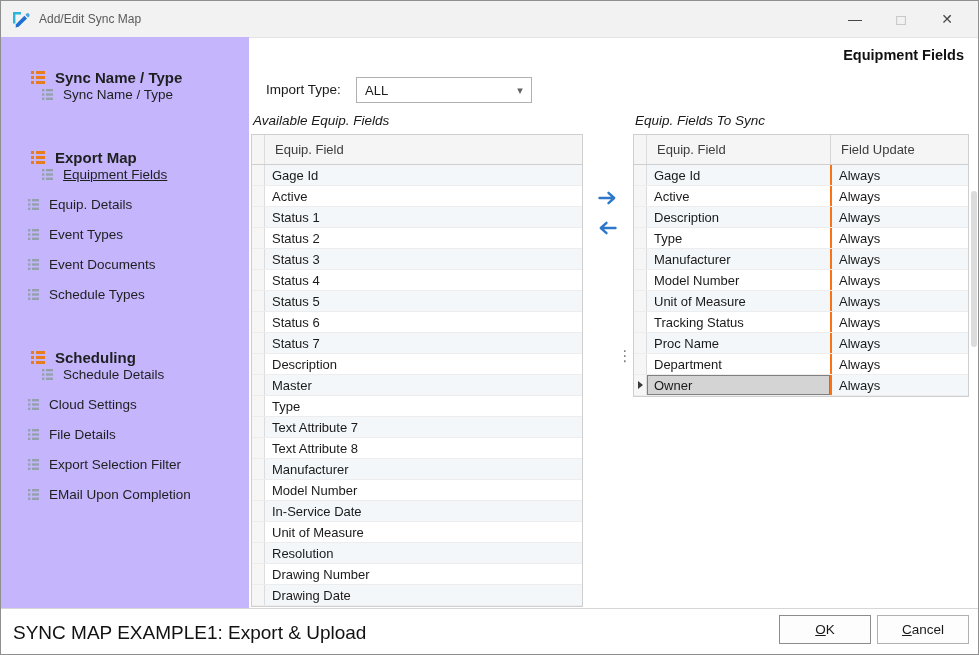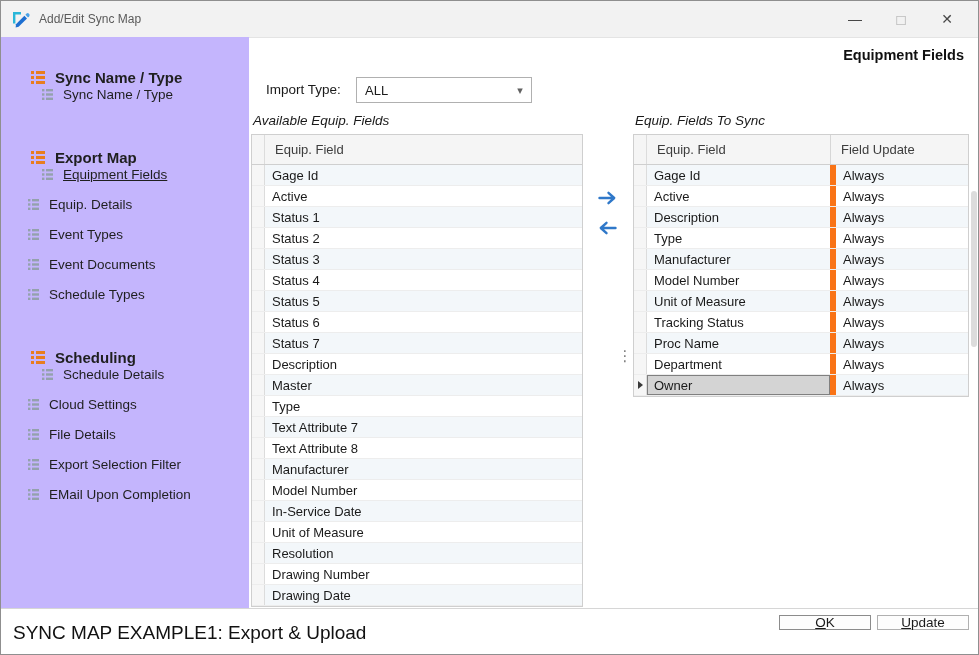--- a/index.html
+++ b/index.html
@@ -49,35 +49,35 @@
   .grid-head{display:flex;height:30px;background:#f5f5f5;border-bottom:1px solid #cfcfcf;box-sizing:border-box;}
   .grid-head .rh{background:#f5f5f5;}
   .hcell{flex:1;display:flex;align-items:center;padding-left:10px;color:#3d3d3d;}
   .hcell.update{flex:0 0 138px;border-left:1px solid #d6d6d6;box-sizing:border-box;}
   .rh{flex:0 0 13px;width:13px;background:#f5f5f5;border-right:1px solid #dcdcdc;box-sizing:border-box;
     display:flex;align-items:center;justify-content:center;}
   .grid-row{display:flex;height:21px;box-sizing:border-box;border-bottom:1px solid #ededed;background:#fff;}
   .grid-row.alt{background:#f3f7fa;}
   .grid-row .rh{background:#f6f6f6;}
   .cell{flex:1;display:flex;align-items:center;padding-left:7px;box-sizing:border-box;white-space:nowrap;overflow:hidden;}
-  .cell.update{flex:0 0 138px;border-left:6px solid #f97316;}
+  .cell.update{flex:0 0 138px;border-left:2px solid #f97316;}
   .cell.sel{background:#d4d4d4;box-shadow:inset 0 0 0 1px #808080;}
   .tri{width:0;height:0;border-left:5px solid #3a3a3a;border-top:4px solid transparent;border-bottom:4px solid transparent;}
   
   .arrow-btn{position:absolute;width:26px;height:22px;display:flex;align-items:center;justify-content:center;
     background:transparent;border:none;cursor:pointer;padding:0;}
   .arrow-right{left:593px;top:186px;}
   .arrow-left{left:593px;top:216px;}
   .splitter{position:absolute;left:618px;top:343px;width:12px;height:24px;color:#7f7f7f;
     font-size:15px;display:flex;align-items:center;justify-content:center;cursor:pointer;}
   .scroll-thumb{position:absolute;left:970px;top:190px;width:6px;height:156px;background:#dcdcdc;border-radius:3px;cursor:pointer;}
   
   .footer{position:absolute;left:0;right:0;bottom:0;height:45px;background:#fff;border-top:1px solid #d6d6d6;}
   .status{position:absolute;left:12px;top:13px;font-size:19px;font-weight:normal;color:#111;}
-  .btn{position:absolute;top:6px;height:15px;width:92px;box-sizing:border-box;background:#fdfdfd;
+  .btn{position:absolute;top:6px;height:29px;width:92px;box-sizing:border-box;background:#fdfdfd;
     border:1px solid #b0b0b0;font-size:13.5px;color:#1a1a1a;display:flex;align-items:center;justify-content:center;cursor:pointer;
     font-family:"Liberation Sans","DejaVu Sans",sans-serif;}
   .btn-ok{left:778px;border-color:#8c8c8c;}
   .btn-cancel{left:876px;}
   .btn-label{display:inline-block;}
   .btn-label::first-letter{text-decoration:underline;}
 </style>
 </head>
 <body>
 
@@ -481,15 +481,15 @@
 
 <div class="splitter">⋮</div>
 <div class="scroll-thumb"></div>
 
 <div class="footer">
   <div class="status">SYNC MAP EXAMPLE1: Export &amp; Upload</div>
   <button class="btn btn-ok">
       <span class="btn-label">OK</span>
     </button>
   <button class="btn btn-cancel">
-      <span class="btn-label">Update</span>
+      <span class="btn-label">Cancel</span>
     </button>
 </div>
 
 </body></html>

